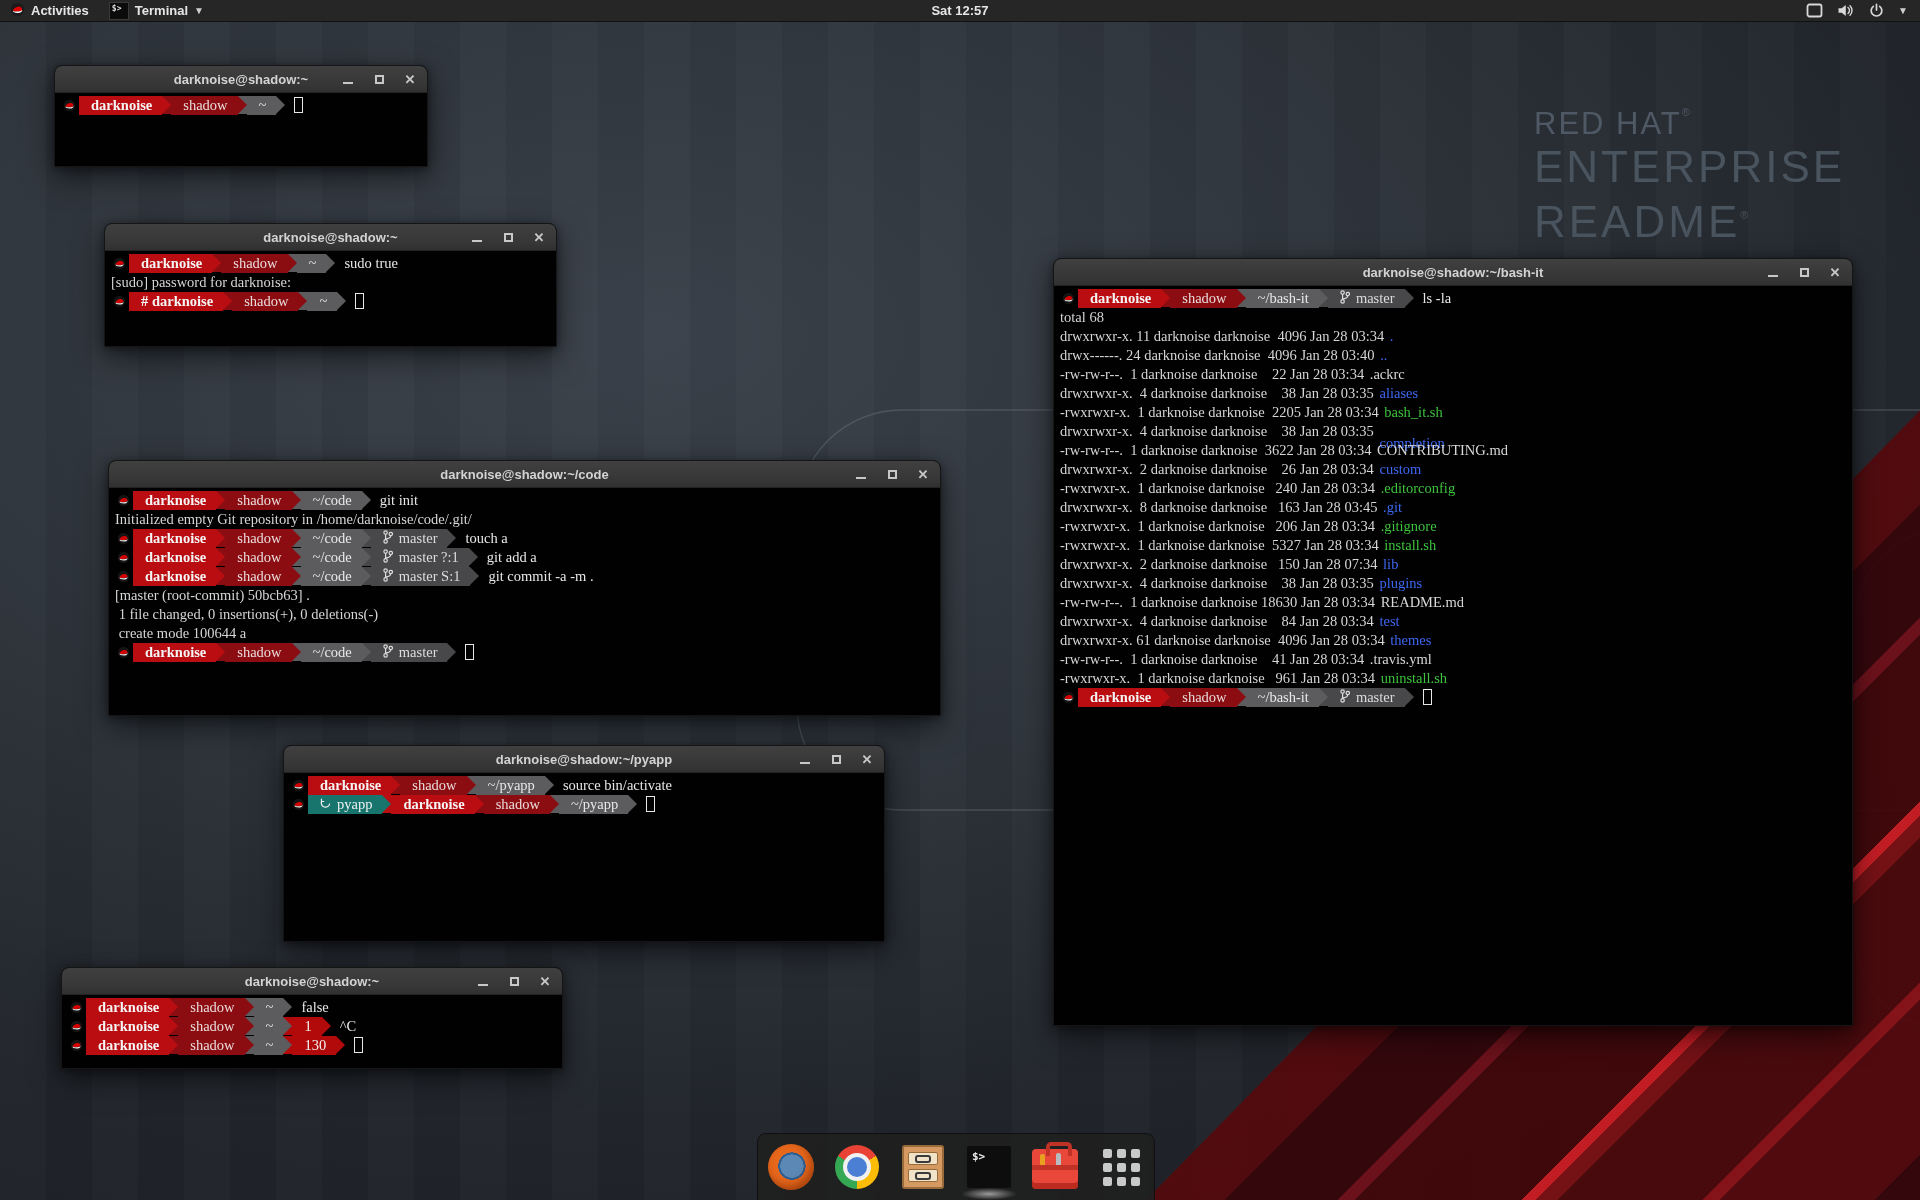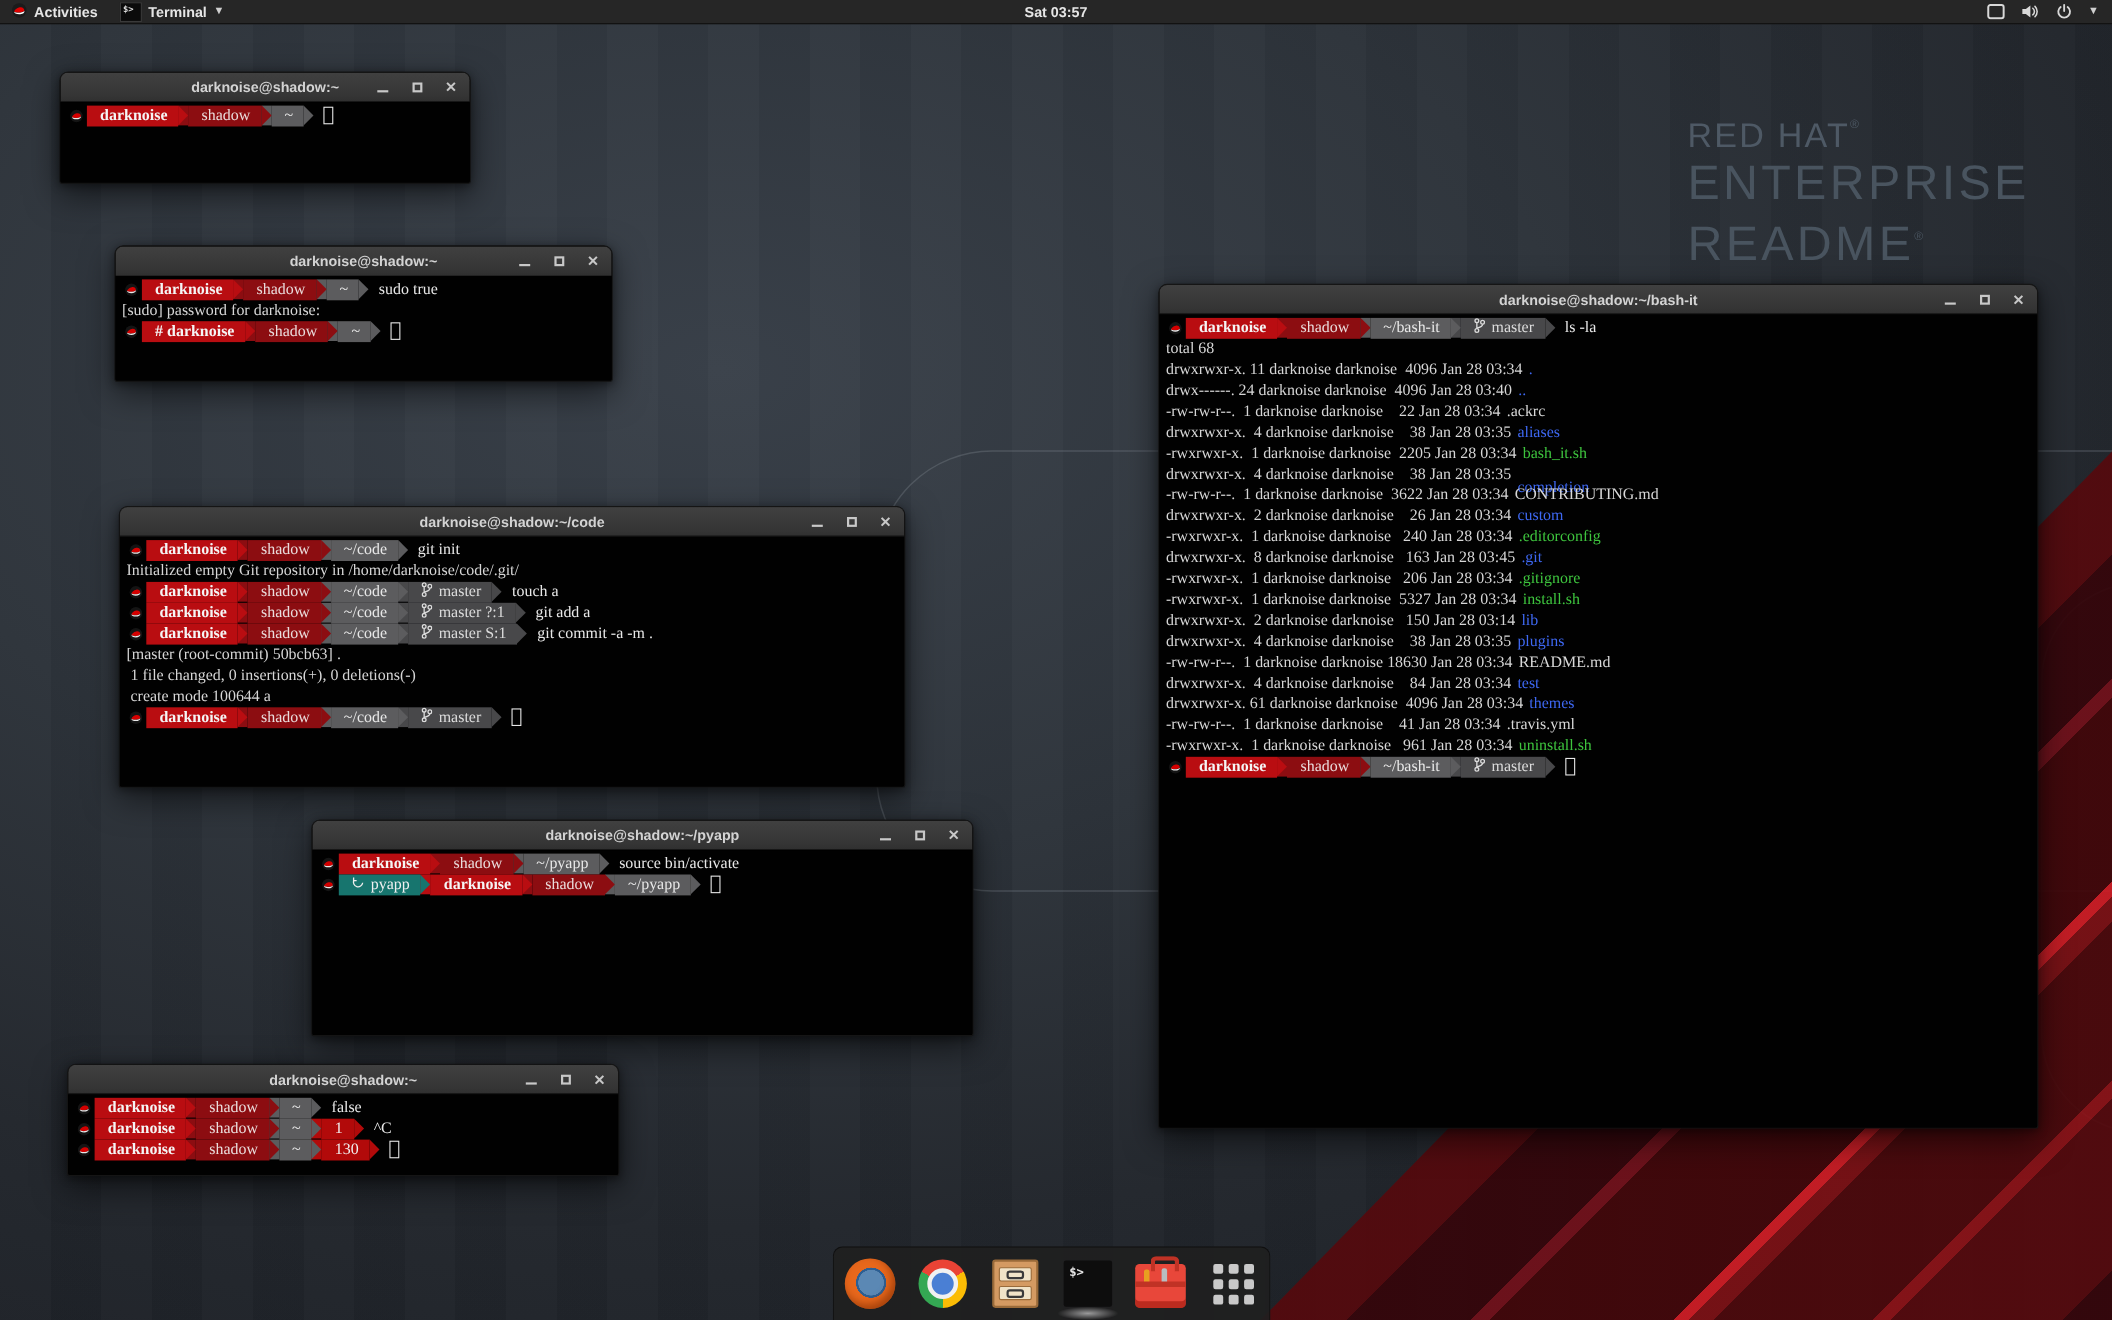--- a/index.html
+++ b/index.html
@@ -117,21 +117,21 @@
           <path d="M3 9.3c2 1.4 8 1.3 10-.8.3 1.9-2 3.2-5 3.2s-5-1-5-2.4z" fill="#ffffff"></path>
         </svg>
     </span>
     <span>Activities</span>
   </div>
   <div class="tb-item" id="tb-appmenu">
     <span class="appicon">$&gt;</span>
     <span>Terminal</span>
     <span class="chev">▼</span>
   </div>
-  <div id="tb-clock">Sat 03:57</div>
+  <div id="tb-clock">Sat 12:57</div>
   <div id="tb-status">
     <span>
         <svg width="17" height="15" viewBox="0 0 17 15">
           <rect x="1.5" y="1.5" width="14" height="12" rx="2" fill="none" stroke="#d8d8d8" stroke-width="1.8"></rect>
         </svg>
       </span>
     <span>
         <svg width="18" height="15" viewBox="0 0 18 15">
           <path d="M1.5 5.2v4.6h3.2l4.1 3.2V2L4.7 5.2z" fill="#d8d8d8"></path>
           <path d="M11 4.5a3.8 3.8 0 010 6M13 2.8a6.6 6.6 0 010 9.4" stroke="#d8d8d8" stroke-width="1.4" fill="none" stroke-linecap="round"></path>
@@ -193,21 +193,21 @@
               <path d="M3 9.3c2 1.4 8 1.3 10-.8.3 1.9-2 3.2-5 3.2s-5-1-5-2.4z" fill="#e9e9e9"></path>
             </svg></span><span class="pl-seg" style="background: rgb(185, 13, 17); color: rgb(245, 245, 245); font-weight: bold;"><span>darknoise</span></span><span class="pl-arrow" style="border-left-color: rgb(185, 13, 17); background: rgb(140, 13, 17);"></span><span class="pl-seg" style="background: rgb(140, 13, 17); color: rgb(234, 220, 220);"><span>shadow</span></span><span class="pl-arrow" style="border-left-color: rgb(140, 13, 17); background: rgb(92, 92, 94);"></span><span class="pl-seg" style="background: rgb(92, 92, 94); color: rgb(232, 232, 232);"><span>~</span></span><span class="pl-arrow" style="border-left-color: rgb(92, 92, 94); background: transparent;"></span><span class="cmd-text">sudo true</span></div>
         <div class="term-line"><span class="out-text">[sudo] password for darknoise:</span></div>
         <div class="term-line"><span class="hat-cell"><svg width="13" height="13" viewBox="0 0 16 16">
               <circle cx="8" cy="8" r="7" fill="#141414"></circle>
               <path d="M3 9c2 1.6 8 1.5 10-.6C13 5.9 10.9 4.4 8.4 5 5.4 5.6 3.9 7.4 3 9z" fill="#d40000"></path>
               <path d="M3 9.3c2 1.4 8 1.3 10-.8.3 1.9-2 3.2-5 3.2s-5-1-5-2.4z" fill="#e9e9e9"></path>
             </svg></span><span class="pl-seg" style="background: rgb(185, 13, 17); color: rgb(245, 245, 245); font-weight: bold;"><span># darknoise</span></span><span class="pl-arrow" style="border-left-color: rgb(185, 13, 17); background: rgb(140, 13, 17);"></span><span class="pl-seg" style="background: rgb(140, 13, 17); color: rgb(234, 220, 220);"><span>shadow</span></span><span class="pl-arrow" style="border-left-color: rgb(140, 13, 17); background: rgb(92, 92, 94);"></span><span class="pl-seg" style="background: rgb(92, 92, 94); color: rgb(232, 232, 232);"><span>~</span></span><span class="pl-arrow" style="border-left-color: rgb(92, 92, 94); background: transparent;"></span><span class="cursor"></span></div>
       </div>
     </div>
-    <div class="term-window" style="left: 108px; top: 460px; width: 715px; height: 256px;">
+    <div class="term-window" style="left: 108px; top: 460px; width: 833px; height: 256px;">
       <div class="titlebar">
         <div class="win-title">darknoise@shadow:~/code</div>
         <div class="win-btns">
           <span class="wbtn">
             <span class="min"></span>
           </span>
           <span class="wbtn">
             <span class="max"></span>
           </span>
           <span class="wbtn">
@@ -363,21 +363,21 @@
         <div class="term-line"><span class="out-text">-rw-rw-r--.  1 darknoise darknoise    22 Jan 28 03:34 </span><span class="out-text" style="color: rgb(216, 216, 216);">.ackrc</span></div>
         <div class="term-line"><span class="out-text">drwxrwxr-x.  4 darknoise darknoise    38 Jan 28 03:35 </span><span class="out-text" style="color: rgb(62, 104, 242);">aliases</span></div>
         <div class="term-line"><span class="out-text">-rwxrwxr-x.  1 darknoise darknoise  2205 Jan 28 03:34 </span><span class="out-text" style="color: rgb(62, 196, 62);">bash_it.sh</span></div>
         <div class="term-line"><span class="out-text">drwxrwxr-x.  4 darknoise darknoise    38 Jan 28 03:35 </span><span class="out-text" style="color: rgb(62, 104, 242); margin-top: 12px;">completion</span></div>
         <div class="term-line"><span class="out-text">-rw-rw-r--.  1 darknoise darknoise  3622 Jan 28 03:34 </span><span class="out-text" style="color: rgb(216, 216, 216);">CONTRIBUTING.md</span></div>
         <div class="term-line"><span class="out-text">drwxrwxr-x.  2 darknoise darknoise    26 Jan 28 03:34 </span><span class="out-text" style="color: rgb(62, 104, 242);">custom</span></div>
         <div class="term-line"><span class="out-text">-rwxrwxr-x.  1 darknoise darknoise   240 Jan 28 03:34 </span><span class="out-text" style="color: rgb(62, 196, 62);">.editorconfig</span></div>
         <div class="term-line"><span class="out-text">drwxrwxr-x.  8 darknoise darknoise   163 Jan 28 03:45 </span><span class="out-text" style="color: rgb(62, 104, 242);">.git</span></div>
         <div class="term-line"><span class="out-text">-rwxrwxr-x.  1 darknoise darknoise   206 Jan 28 03:34 </span><span class="out-text" style="color: rgb(62, 196, 62);">.gitignore</span></div>
         <div class="term-line"><span class="out-text">-rwxrwxr-x.  1 darknoise darknoise  5327 Jan 28 03:34 </span><span class="out-text" style="color: rgb(62, 196, 62);">install.sh</span></div>
-        <div class="term-line"><span class="out-text">drwxrwxr-x.  2 darknoise darknoise   150 Jan 28 03:14 </span><span class="out-text" style="color: rgb(62, 104, 242);">lib</span></div>
+        <div class="term-line"><span class="out-text">drwxrwxr-x.  2 darknoise darknoise   150 Jan 28 07:34 </span><span class="out-text" style="color: rgb(62, 104, 242);">lib</span></div>
         <div class="term-line"><span class="out-text">drwxrwxr-x.  4 darknoise darknoise    38 Jan 28 03:35 </span><span class="out-text" style="color: rgb(62, 104, 242);">plugins</span></div>
         <div class="term-line"><span class="out-text">-rw-rw-r--.  1 darknoise darknoise 18630 Jan 28 03:34 </span><span class="out-text" style="color: rgb(216, 216, 216);">README.md</span></div>
         <div class="term-line"><span class="out-text">drwxrwxr-x.  4 darknoise darknoise    84 Jan 28 03:34 </span><span class="out-text" style="color: rgb(62, 104, 242);">test</span></div>
         <div class="term-line"><span class="out-text">drwxrwxr-x. 61 darknoise darknoise  4096 Jan 28 03:34 </span><span class="out-text" style="color: rgb(62, 104, 242);">themes</span></div>
         <div class="term-line"><span class="out-text">-rw-rw-r--.  1 darknoise darknoise    41 Jan 28 03:34 </span><span class="out-text" style="color: rgb(216, 216, 216);">.travis.yml</span></div>
         <div class="term-line"><span class="out-text">-rwxrwxr-x.  1 darknoise darknoise   961 Jan 28 03:34 </span><span class="out-text" style="color: rgb(62, 196, 62);">uninstall.sh</span></div>
         <div class="term-line"><span class="hat-cell"><svg width="13" height="13" viewBox="0 0 16 16">
               <circle cx="8" cy="8" r="7" fill="#141414"></circle>
               <path d="M3 9c2 1.6 8 1.5 10-.6C13 5.9 10.9 4.4 8.4 5 5.4 5.6 3.9 7.4 3 9z" fill="#d40000"></path>
               <path d="M3 9.3c2 1.4 8 1.3 10-.8.3 1.9-2 3.2-5 3.2s-5-1-5-2.4z" fill="#e9e9e9"></path>

